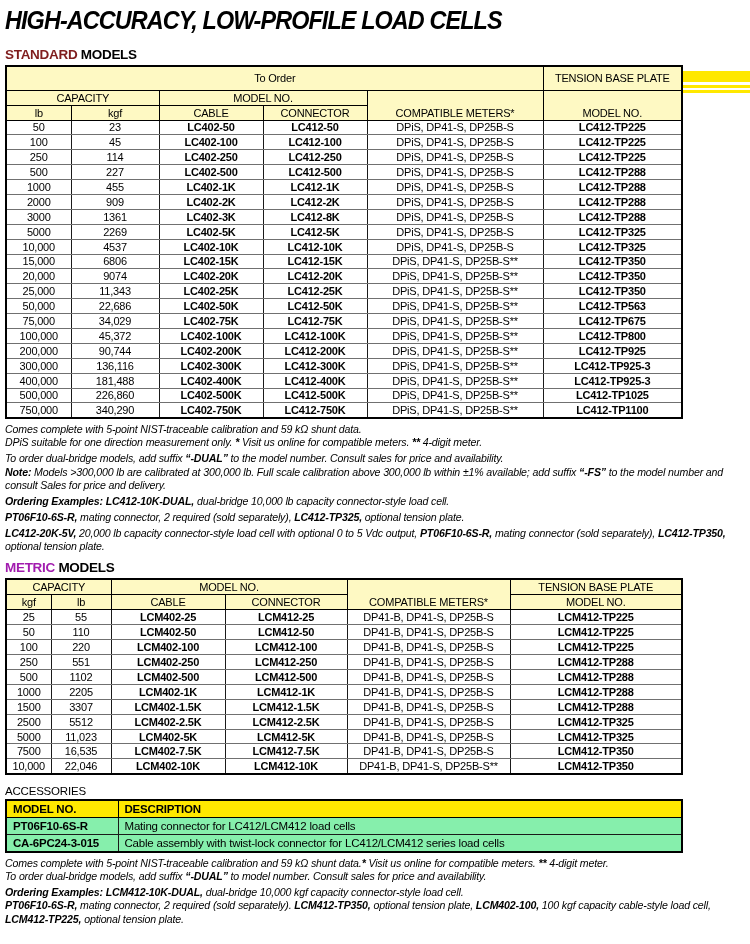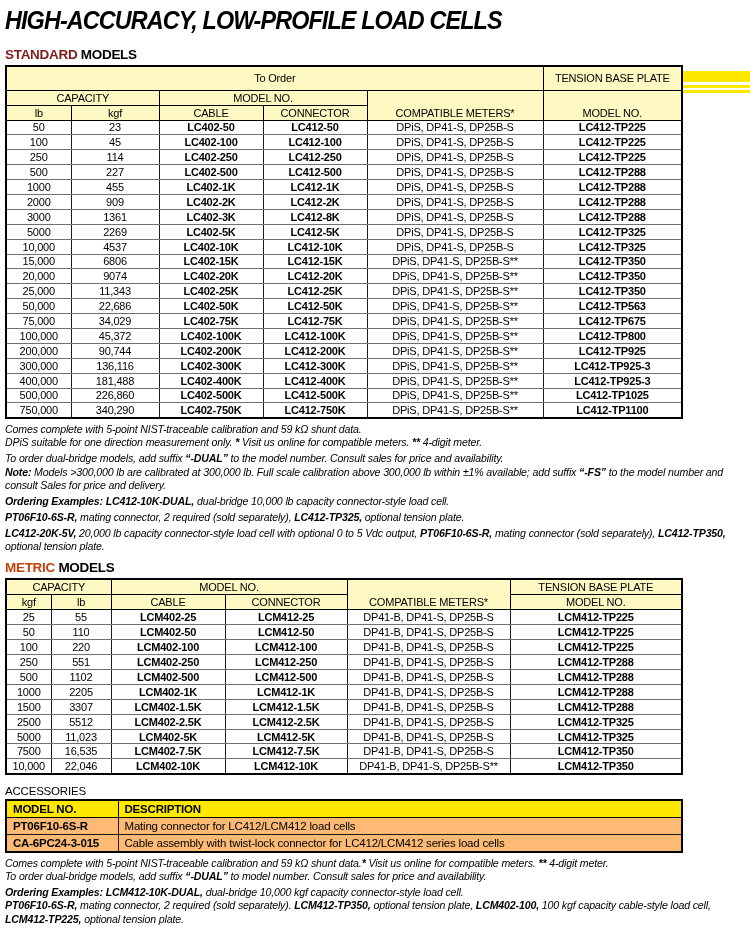--- a/index.html
+++ b/index.html
@@ -18,21 +18,21 @@
     transform: scaleX(.90); transform-origin: left center;
     margin: 2px 0 11px 0;
   }
 
   
   .sec-head {
     font-weight: bold; font-size: 13.5px; letter-spacing: -0.3px;
     margin: 0 0 3px 0;
   }
   .sec-head .accent-cyan { color: #7f1d1d; }
-  .sec-head .accent-red  { color: #c2410c; }
+  .sec-head .accent-red  { color: #a21caf; }
   .acc-head { font-weight: normal; font-size: 11.5px; margin: 10px 0 2px 0; letter-spacing: -0.2px; }
 
   
   table.spec {
     border-collapse: collapse; table-layout: fixed;
     width: 676px; border: 2px solid #000;
   }
   table.spec th {
     background: #fef9c3; border: 1.5px solid #000;
     font-size: 11px; font-weight: normal; padding: 1px 2px;
@@ -56,21 +56,21 @@
     border-collapse: collapse; table-layout: fixed;
     width: 676px; border: 2px solid #000; margin-top: 1px;
   }
   table.acc th {
     background: #FFE800; border: 1.5px solid #000;
     font-size: 11.5px; font-weight: bold; text-align: left;
     padding: 2px 6px; letter-spacing: -0.2px;
   }
   table.acc td {
     border: 1px solid #1a1a1a; font-size: 11.5px; padding: 2px 6px;
-    height: 17px; background: #fdba74; letter-spacing: -0.2px;
+    height: 17px; background: #86efac; letter-spacing: -0.2px;
   }
   table.acc td:nth-child(1) { font-weight: bold; }
 
   
   .notes { margin: 4px 0 0 0; width: 742px; }
   .note {
     font-style: italic; font-size: 10.6px; line-height: 13.4px;
     margin: 0; letter-spacing: -0.15px;
   }
   .note .b { font-weight: bold; }

